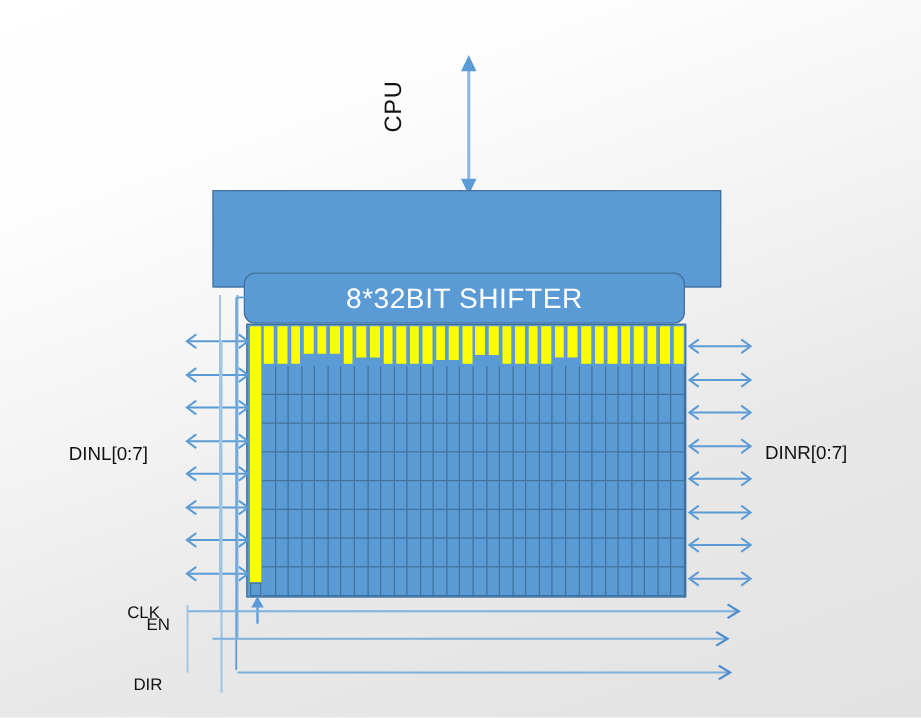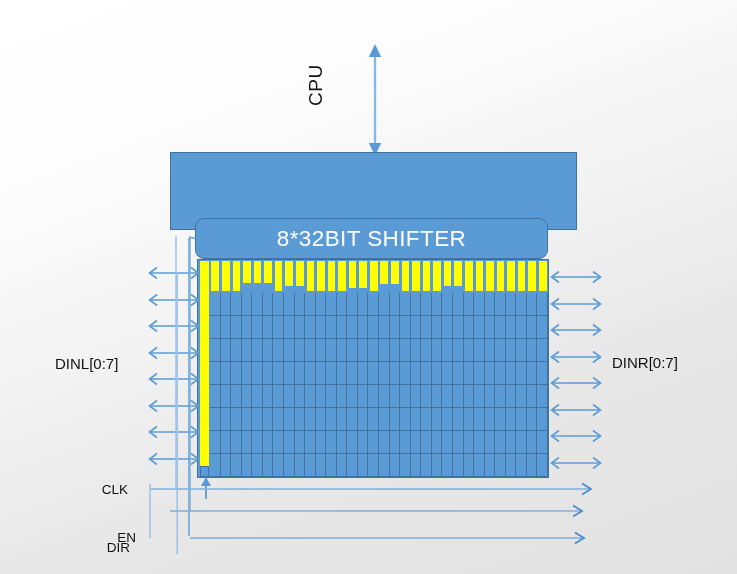--- a/index.html
+++ b/index.html
@@ -526,21 +526,21 @@
           <polyline points="432,0.5 441,6 432,11.5" fill="none" stroke="#4C8BCD" stroke-width="1.8"></polyline>
         </svg>
       </div>
       <div class="ctl-lbl" style="left: 68px; top: 482px; width: 60px;">CLK</div>
       <div class="ctl-line" style="left: 170px; top: 505px; width: 413px;">
         <svg width="413" height="12" viewBox="0 0 413 12">
           <line x1="0" y1="6" x2="411" y2="6" stroke="#7FAFDD" stroke-width="1.5"></line>
           <polyline points="403,0.5 412,6 403,11.5" fill="none" stroke="#4C8BCD" stroke-width="1.8"></polyline>
         </svg>
       </div>
-      <div class="ctl-lbl" style="left: 76px; top: 530px; width: 60px;">EN</div>
+      <div class="ctl-lbl" style="left: 76px; top: 492px; width: 60px;">EN</div>
       <div class="ctl-line" style="left: 190px; top: 532px; width: 395px;">
         <svg width="395" height="12" viewBox="0 0 395 12">
           <line x1="0" y1="6" x2="393" y2="6" stroke="#7FAFDD" stroke-width="1.5"></line>
           <polyline points="385,0.5 394,6 385,11.5" fill="none" stroke="#4C8BCD" stroke-width="1.8"></polyline>
         </svg>
       </div>
       <div class="ctl-lbl" style="left: 70px; top: 540px; width: 60px;">DIR</div>
       <div class="abs" style="left: 148px; top: 236px;">
         <svg width="60" height="320" viewBox="0 0 60 320">
           <line x1="28" y1="0" x2="28" y2="253" stroke="#9DC3E6" stroke-width="1.5"></line>

